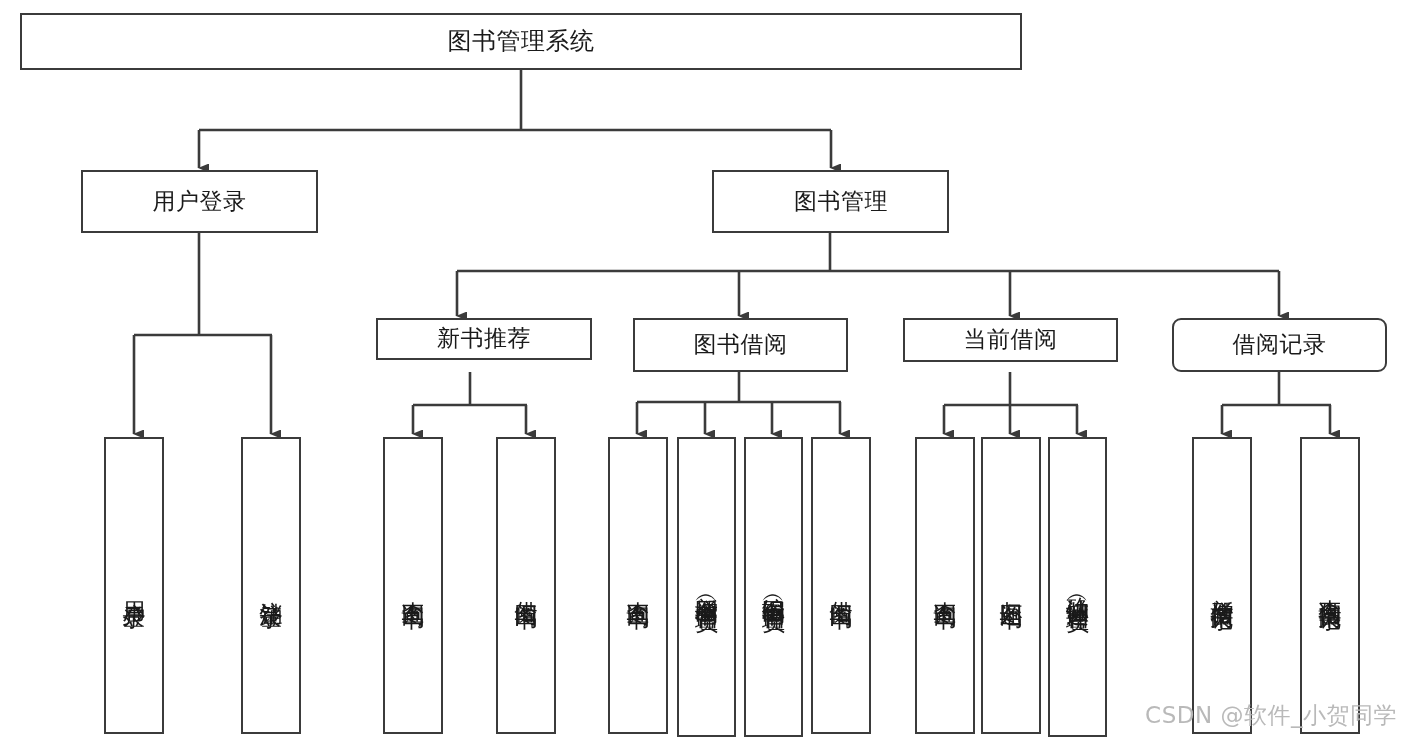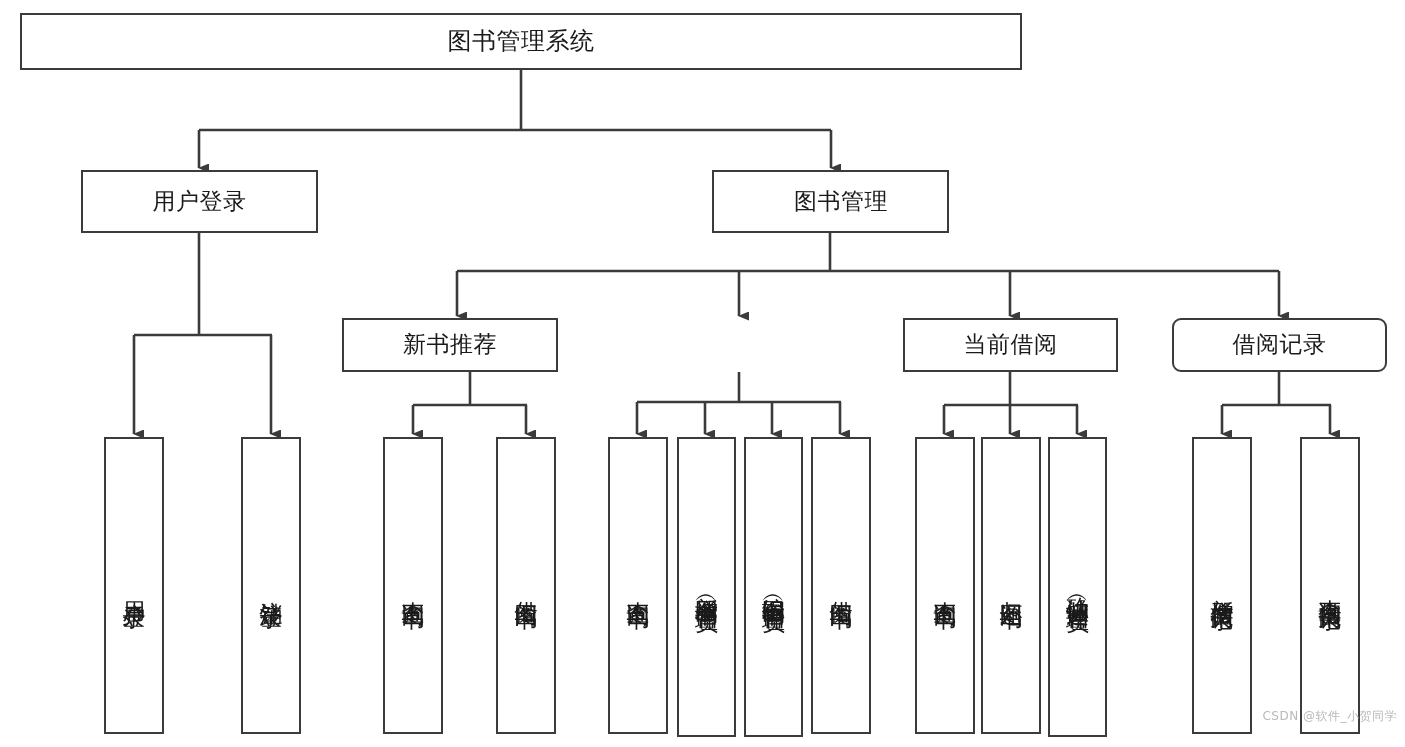--- a/index.html
+++ b/index.html
@@ -57,22 +57,22 @@
     line-height: 1.18;
     letter-spacing: 2px;
     white-space: nowrap;
   }
   .node.root .label {
     font-size: 24px;
   }
   .watermark {
     position: absolute;
     right: 8px;
-    bottom: 22px;
-    font-size: 12px;
+    bottom: 16px;
+    font-size: 23px;
     color: #b9b9b9;
     letter-spacing: 0.5px;
     white-space: nowrap;
   }
 </style>
 </head>
 <body>
 
 <div id="canvas">
 
@@ -131,26 +131,29 @@
   </div>
 
   <div class="node horizontal" style="left:81px; top:170px; width:237px; height:63px;">
     <span class="label">用户登录</span>
   </div>
 
   <div class="node horizontal" style="left:712px; top:170px; width:237px; height:63px;padding-left:21px;">
     <span class="label">图书管理</span>
   </div>
 
-  <div class="node horizontal" style="left:342px; top:318px; width:216px; height:54px;">
+  <div class="node horizontal" style="left:376px; top:318px; width:216px; height:42px;">
     <span class="label">新书推荐</span>
   </div>
 
-
-  <div class="node horizontal" style="left:903px; top:318px; width:215px; height:54px;">
+  <div class="node horizontal" style="left:633px; top:318px; width:215px; height:54px;">
+    <span class="label">图书借阅</span>
+  </div>
+
+  <div class="node horizontal" style="left:903px; top:318px; width:215px; height:44px;">
     <span class="label">当前借阅</span>
   </div>
 
   <div class="node horizontal" style="left:1172px; top:318px; width:215px; height:54px;border-radius:9px;">
     <span class="label">借阅记录</span>
   </div>
 
   <div class="node vertical" style="left:104px; top:437px; width:60px; height:297px;">
     <span class="label">用户登录</span>
   </div>

